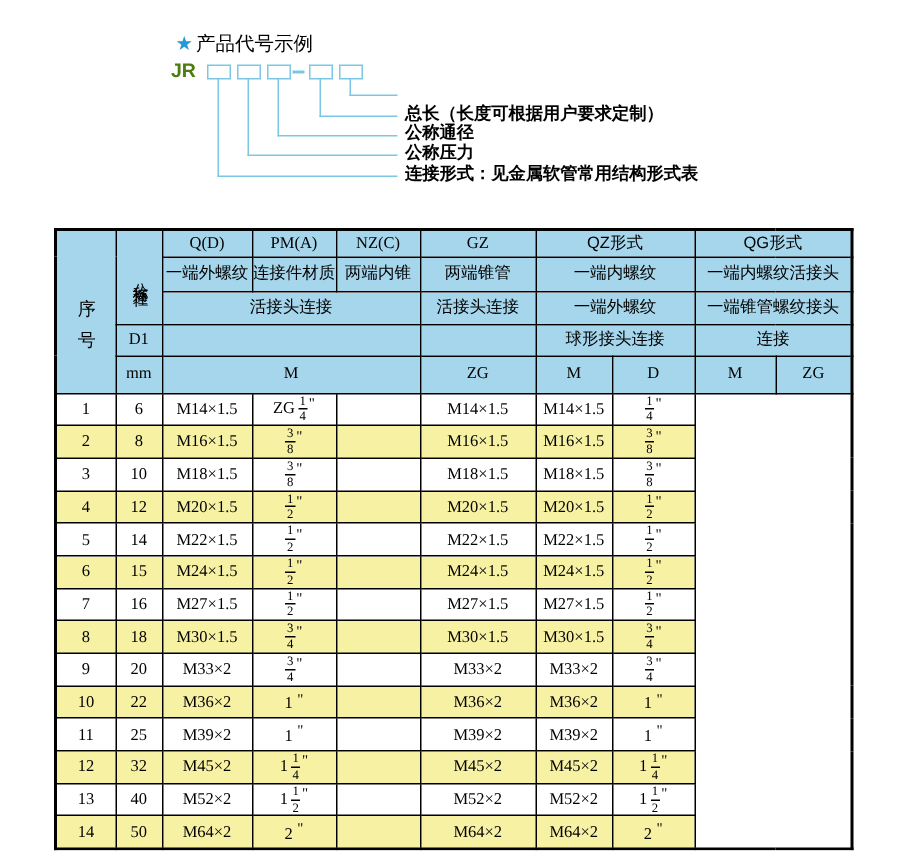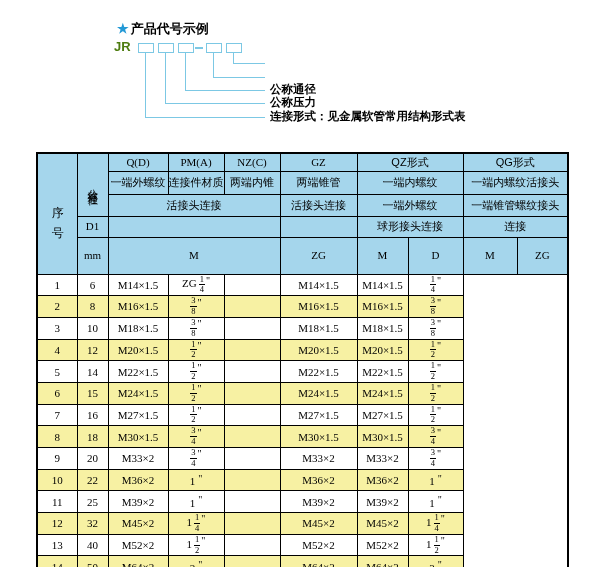--- a/index.html
+++ b/index.html
@@ -1,20 +1,20 @@
 <!DOCTYPE html>
 <html><head>
 <meta charset="utf-8">
 <style>
   html,body{margin:0;padding:0;background:#fff;}
   .page{position:relative;width:600px;height:567px;background:#ffffff;overflow:hidden;
         font-family:"Liberation Sans",sans-serif;color:#000;}
 
   
-  .diag-heading{position:absolute;left:117px;top:20px;font-size:13px;font-weight:bold;white-space:pre;}
+  .diag-heading{position:absolute;left:117px;top:20px;font-size:13px;font-weight:normal;white-space:pre;}
   .diag-heading .star{color:#2399d6;margin-right:2px;}
   .code-prefix{position:absolute;left:114px;top:39px;font-size:13px;font-weight:bold;color:#4d7c0f;}
   .code-box{position:absolute;top:43px;width:14px;height:8px;border:1px solid #7cc8e4;background:#fff;}
   .code-dash{position:absolute;top:47px;width:8px;height:2px;background:#7cc8e4;}
   .conn{position:absolute;border-left:1px solid #7cc8e4;border-bottom:1px solid #7cc8e4;}
   .diag-label{position:absolute;left:270px;font-size:11.5px;font-weight:bold;white-space:pre;line-height:13px;}
 
   
   .tbl-title{position:absolute;left:35px;top:124px;font-size:19px;font-weight:bold;
              font-family:"Liberation Serif",serif;letter-spacing:3px;}
@@ -53,20 +53,21 @@
   <div class="code-dash" style="left:195px;"></div>
   <div class="code-box" style="left:206px;"></div>
   <div class="code-box" style="left:226px;"></div>
 
   <div class="conn" style="left:233px;top:52px;width:31px;height:11px;"></div>
   <div class="conn" style="left:213px;top:52px;width:51px;height:25px;"></div>
   <div class="conn" style="left:185px;top:52px;width:79px;height:38px;"></div>
   <div class="conn" style="left:165px;top:52px;width:99px;height:51px;"></div>
   <div class="conn" style="left:145px;top:52px;width:119px;height:65px;"></div>
 
+  <div class="diag-label" style="top:70px;">总长（长度可根据用户要求定制）</div>
   <div class="diag-label" style="top:83px;">公称通径</div>
   <div class="diag-label" style="top:96px;">公称压力</div>
   <div class="diag-label" style="top:110px;">连接形式：见金属软管常用结构形式表</div>
 
 
   <table class="ref">
     <colgroup>
       <col style="width:40px">
         <col style="width:31px">
         <col style="width:60px">
@@ -103,21 +104,21 @@
         <td colspan="2" class="cnh">一端外螺纹</td>
         <td colspan="2" class="cnh">一端锥管螺纹接头</td>
       </tr>
       <tr style="height:21px;">
         <td class="lat">D1</td>
         <td colspan="3"></td>
         <td></td>
         <td colspan="2" class="cnh">球形接头连接</td>
         <td colspan="2" class="cnh">连接</td>
       </tr>
-      <tr style="height:37px;margin-top:48px;">
+      <tr style="height:25px;margin-top:48px;">
         <td class="lat">mm</td>
         <td colspan="3" class="lat">M</td>
         <td class="lat">ZG</td>
         <td class="lat">M</td>
         <td class="lat">D</td>
         <td class="lat">M</td>
         <td class="lat">ZG</td>
       </tr>
     </thead>
     <tbody id="data-rows">

